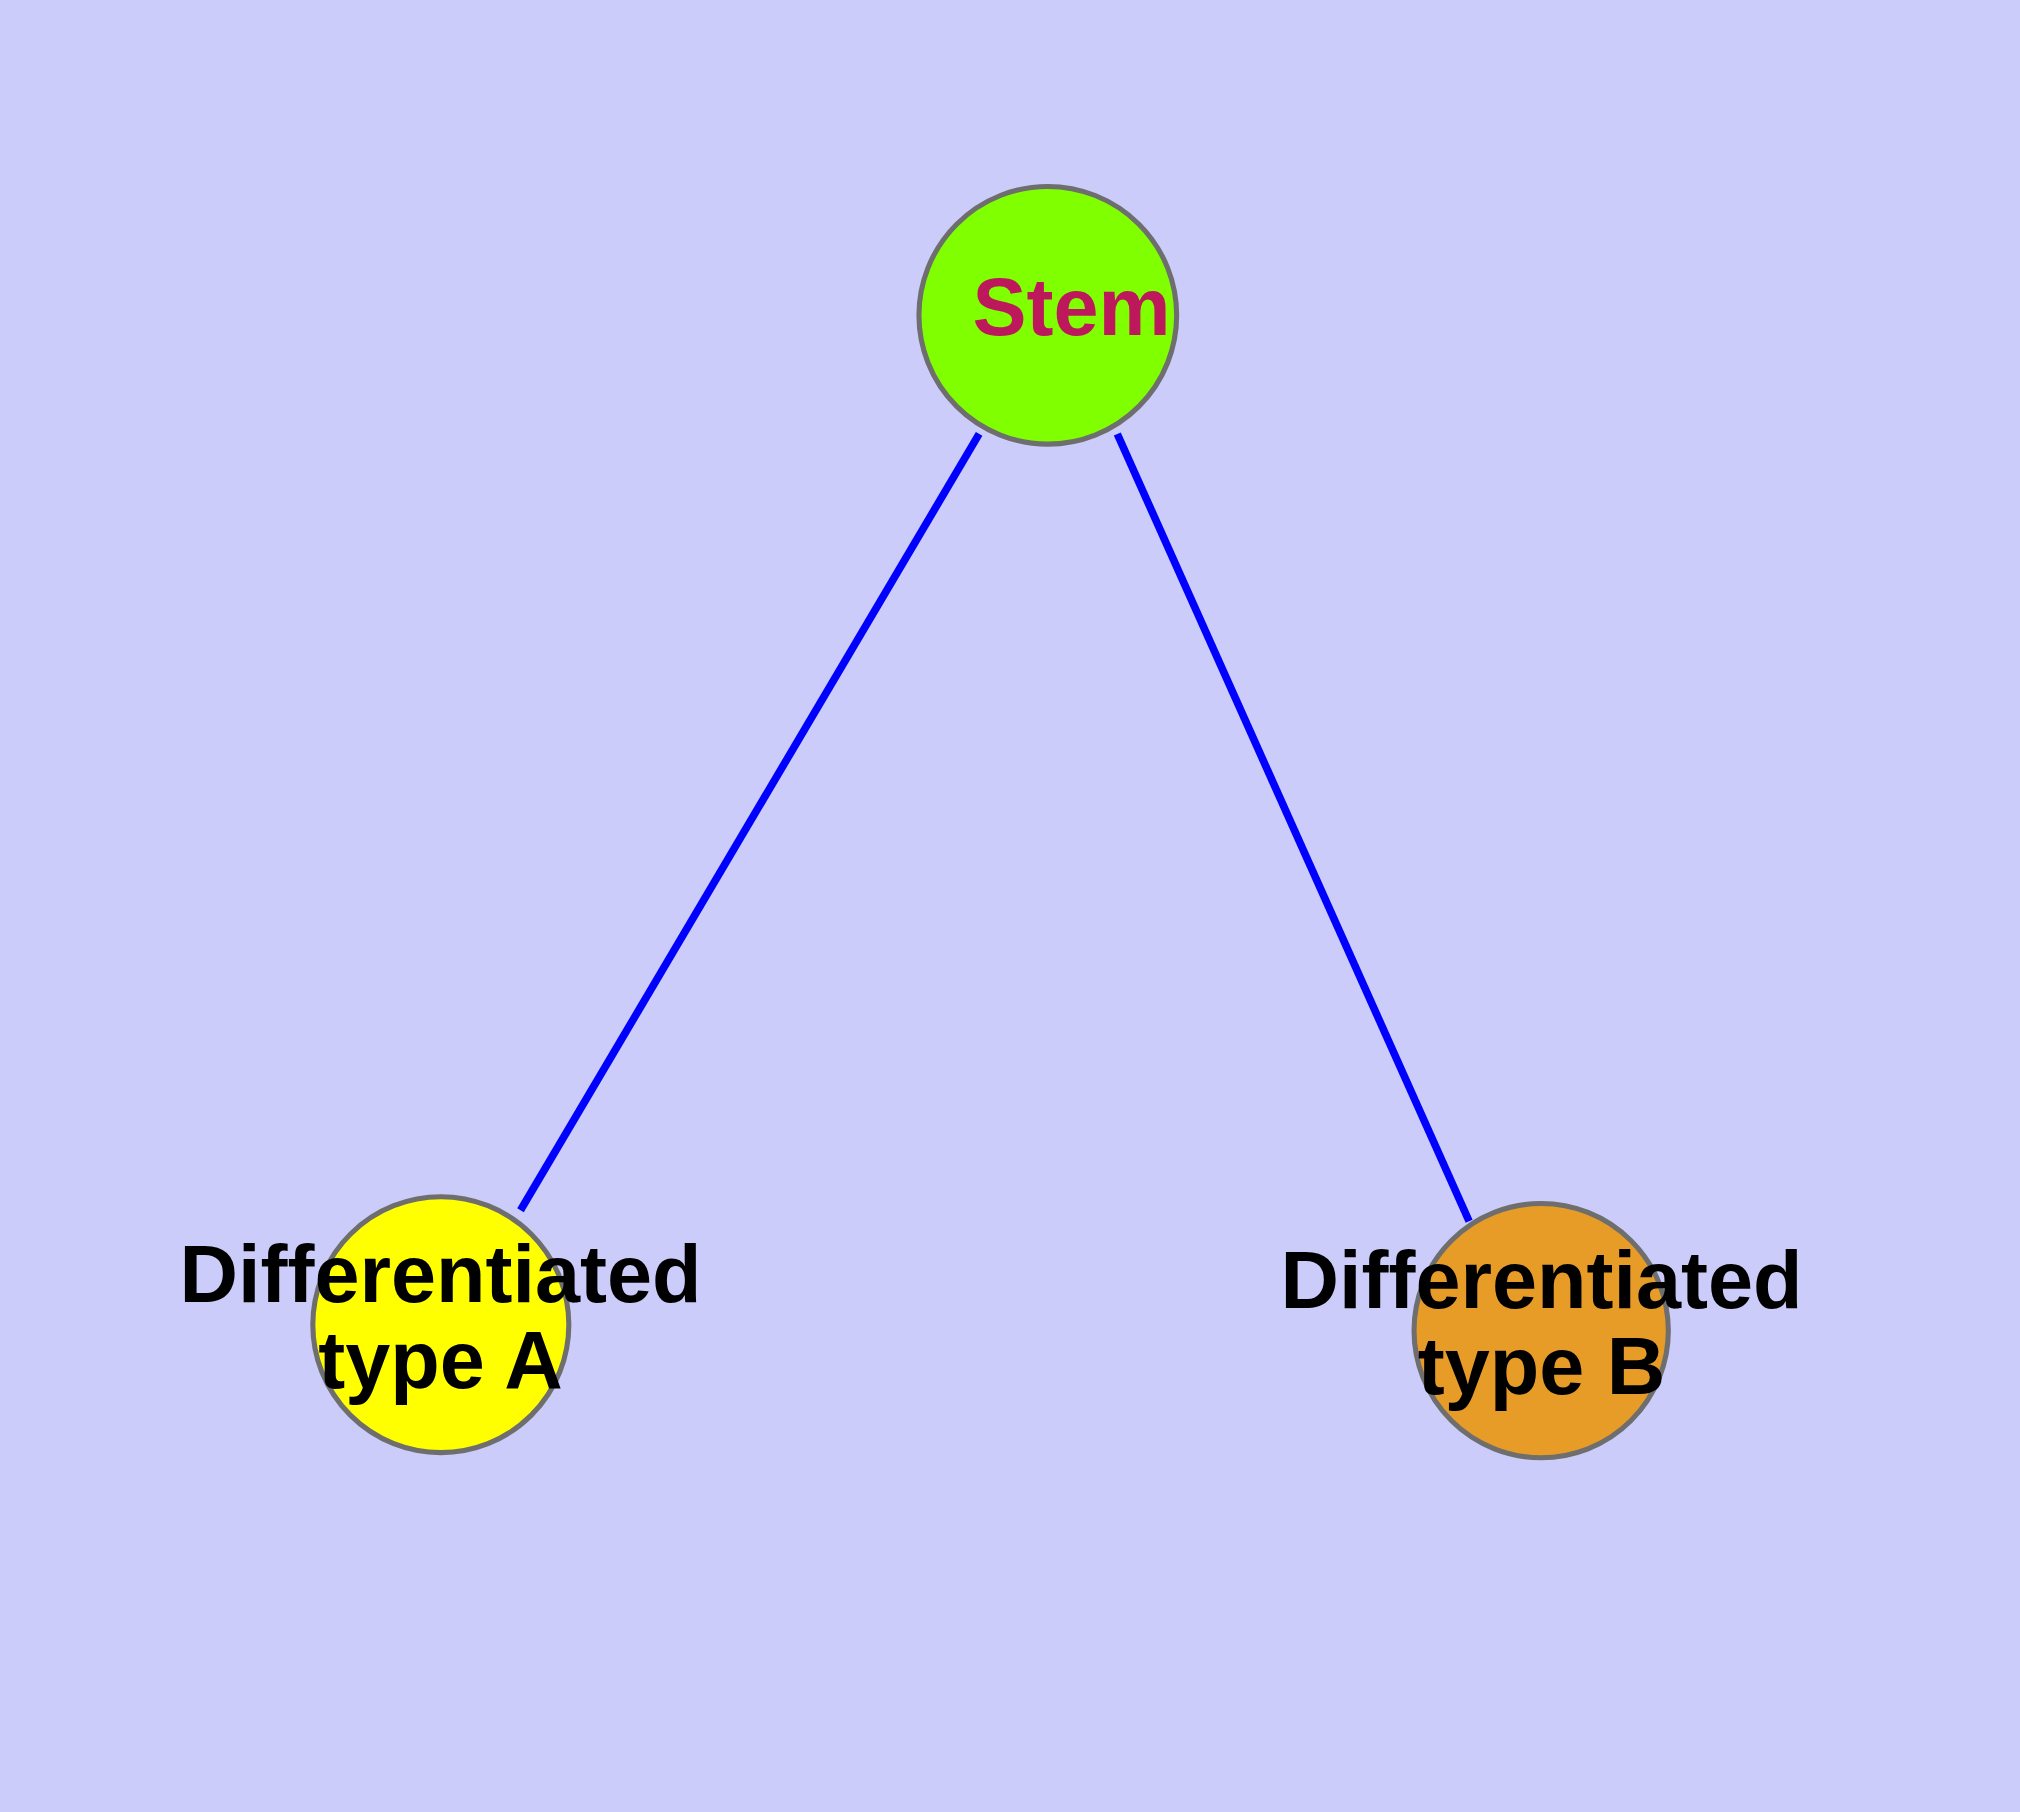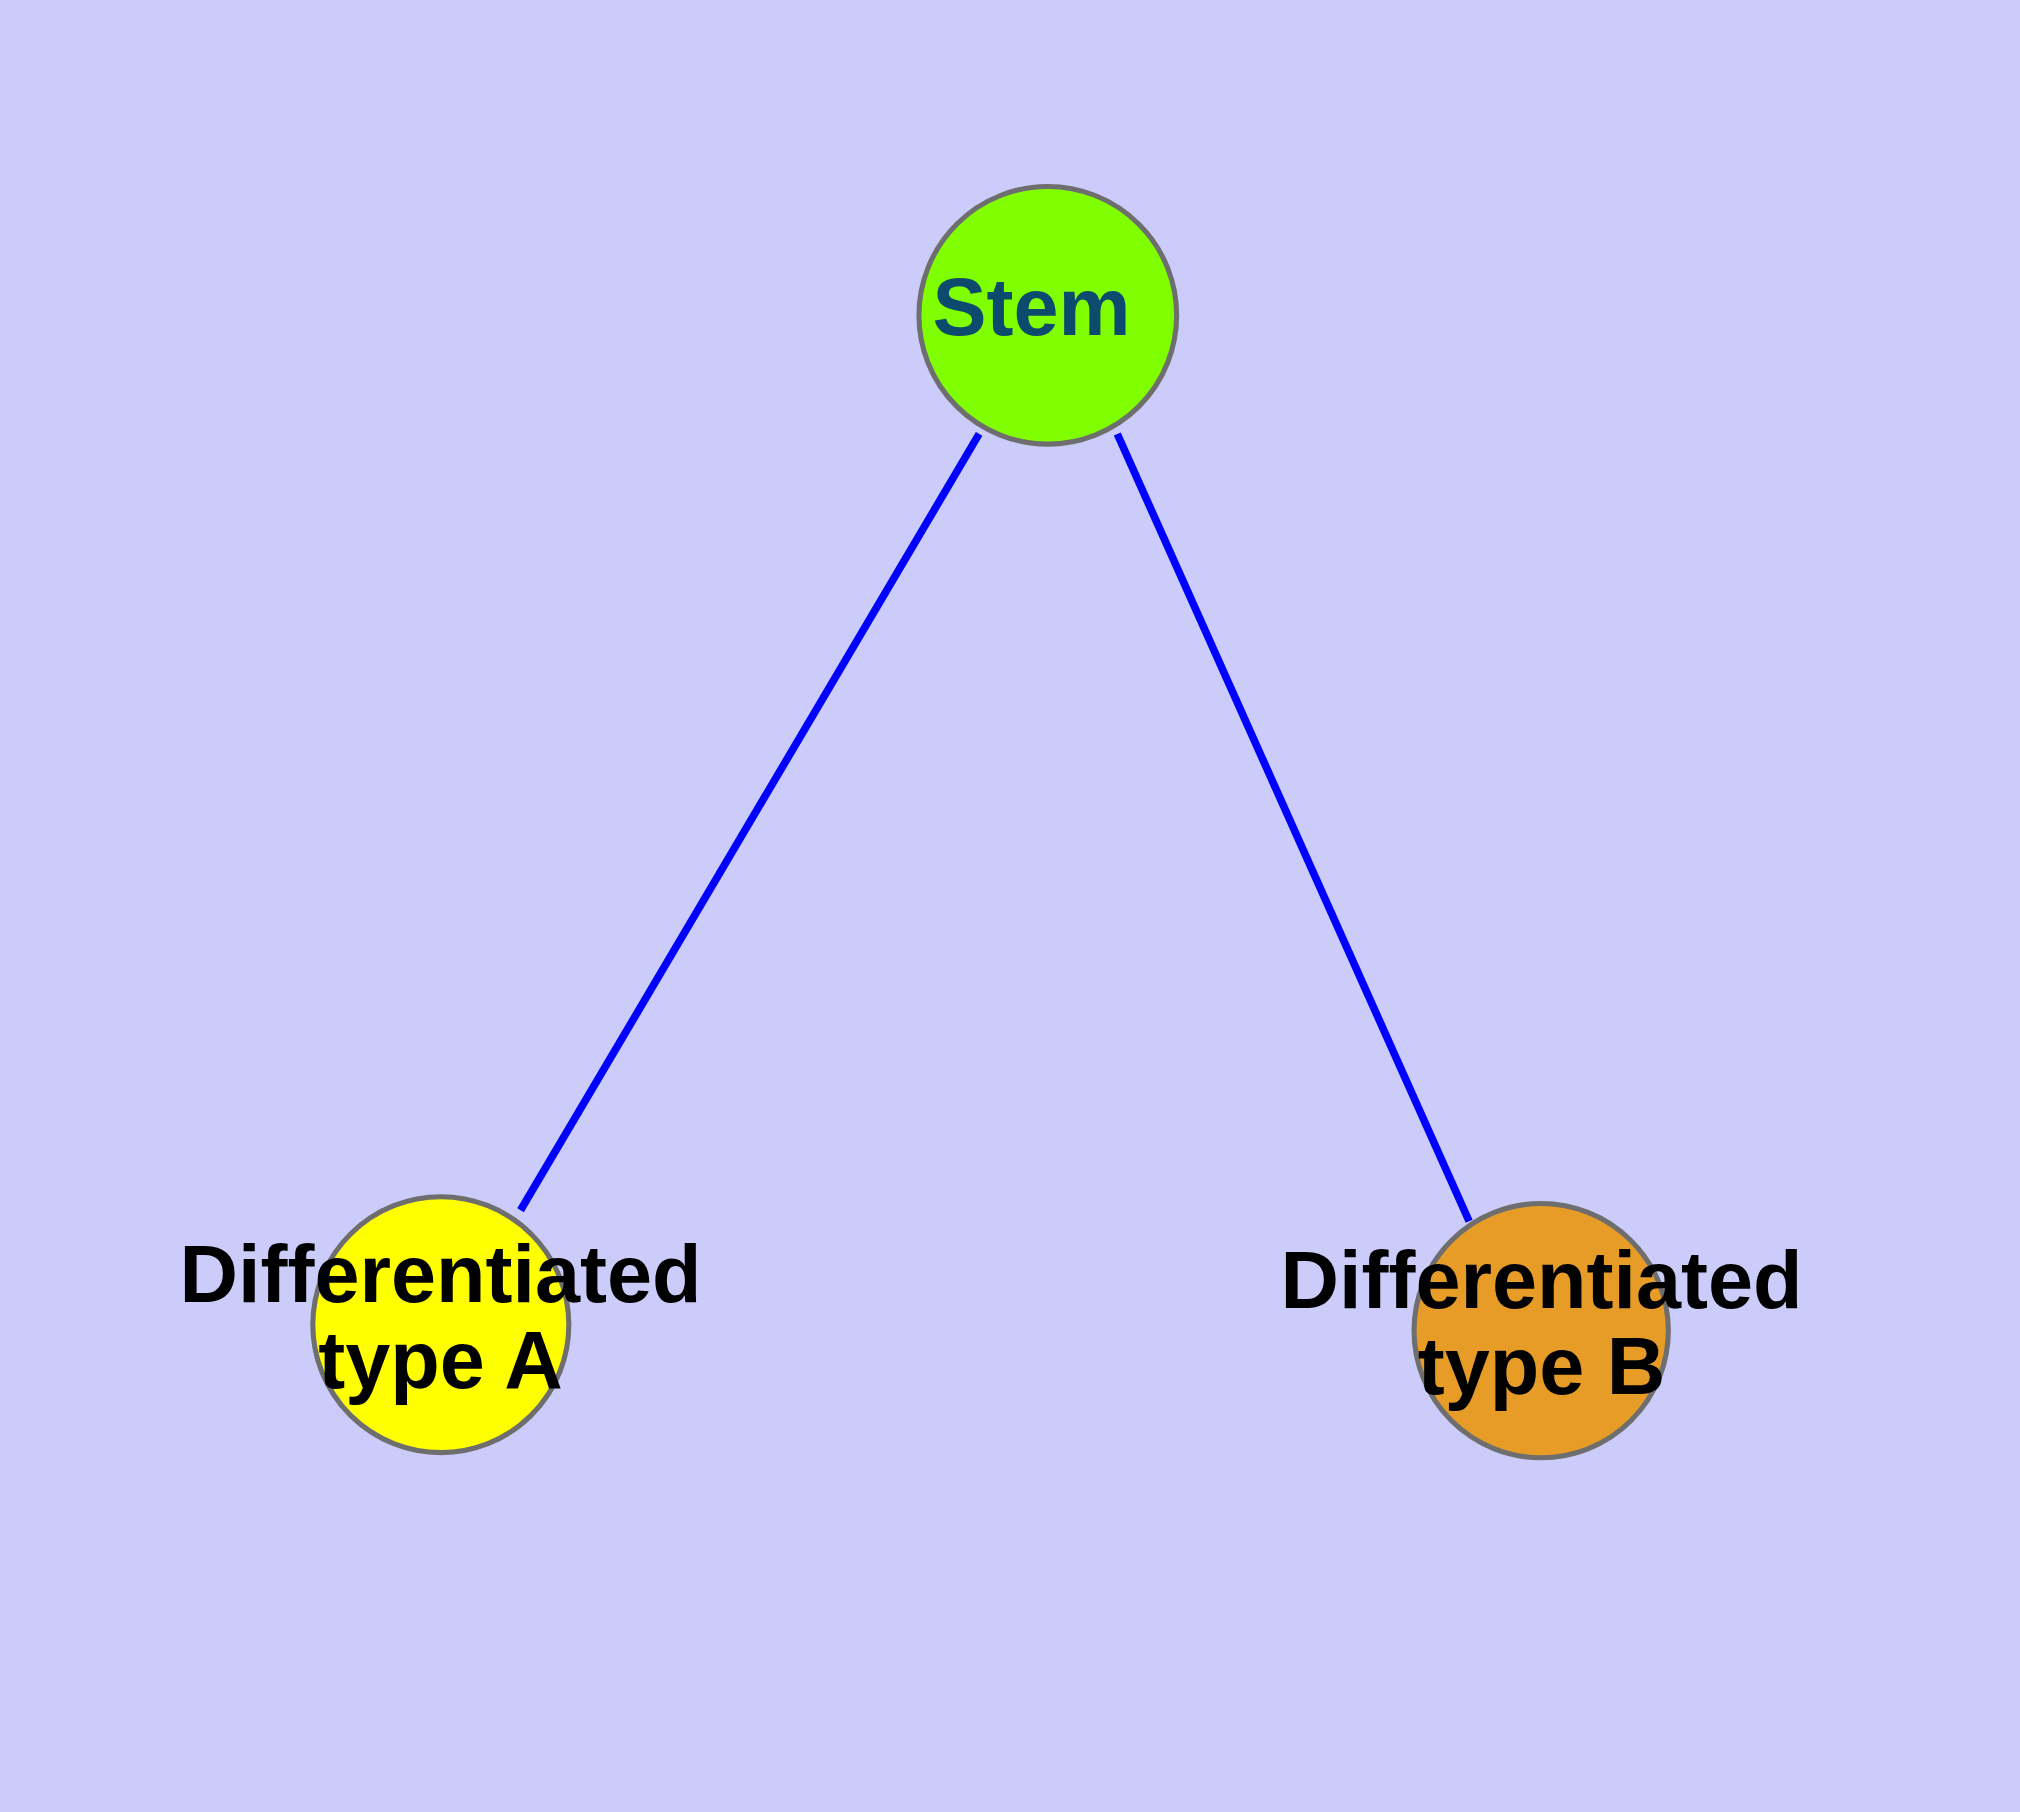--- a/index.html
+++ b/index.html
@@ -50,21 +50,21 @@
         <line x1="1155" y1="512" x2="614" y2="1428" stroke="#0000ff" stroke-width="9" stroke-linecap="butt"></line>
         <line x1="1318" y1="512" x2="1733" y2="1441" stroke="#0000ff" stroke-width="9" stroke-linecap="butt"></line>
       </g>
     <g id="nodes-group">
         <circle cx="1236" cy="372" r="152" fill="#80ff00" stroke="#6e6e6e" stroke-width="6"></circle>
         <circle cx="520" cy="1563" r="151" fill="#ffff00" stroke="#6e6e6e" stroke-width="6"></circle>
         <circle cx="1818" cy="1570" r="150" fill="#e89c28" stroke="#6e6e6e" stroke-width="6"></circle>
       </g>
   </svg>
 
-  <div class="node-label" id="label-stem" style="font-size: 81px; color: #0c4a6e; width: 1187px; left: 438px; top: 265px;">
+  <div class="node-label" id="label-stem" style="font-size: 81px; color: #be185d; width: 1187px; left: 478px; top: 265px;">
     <div>Stem</div>
   </div>
 
   <div class="node-label" id="label-diff-a" style="font-size: 81px; color: rgb(0, 0, 0); width: 1187px; left: -153px; top: 1232px;">
     <div>Differentiated</div>
     <div>type A</div>
   </div>
 
   <div class="node-label" id="label-diff-b" style="font-size: 81px; color: rgb(0, 0, 0); width: 1187px; left: 948px; top: 1238px;">
     <div>Differentiated</div>

